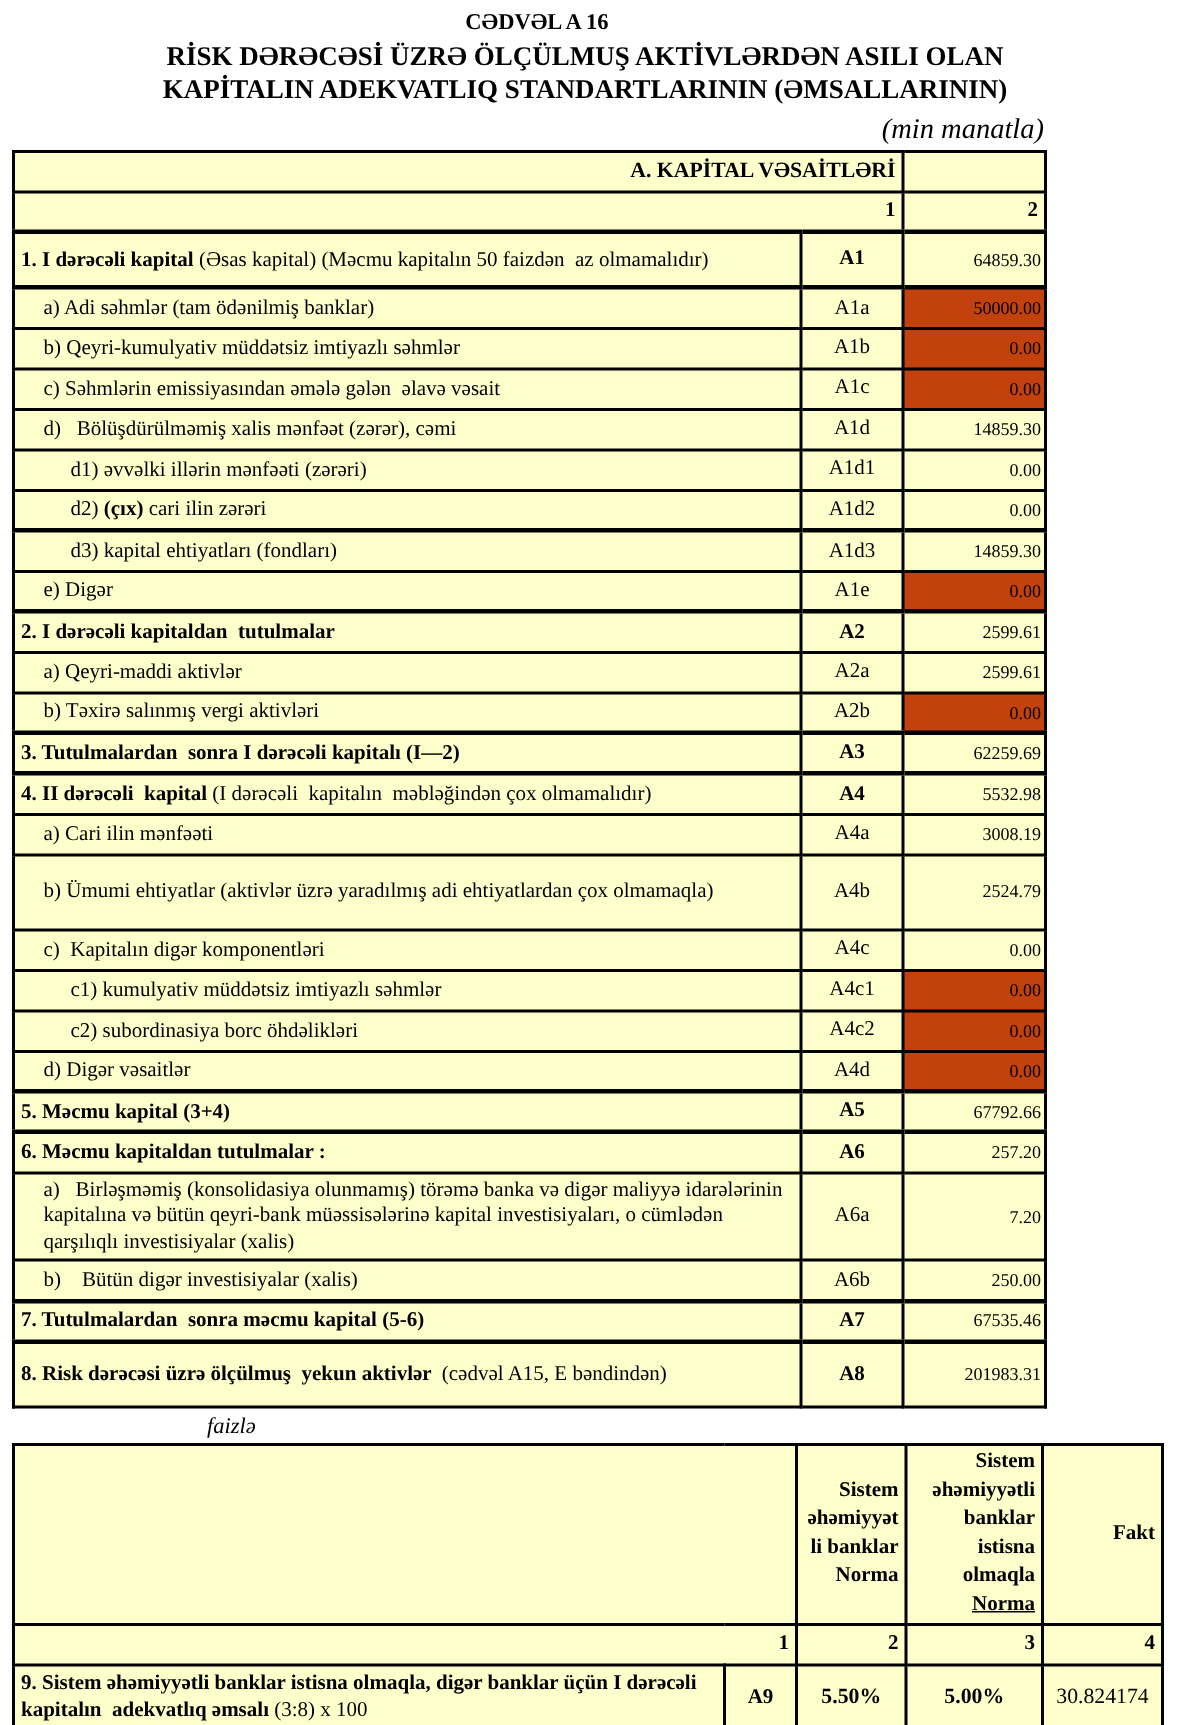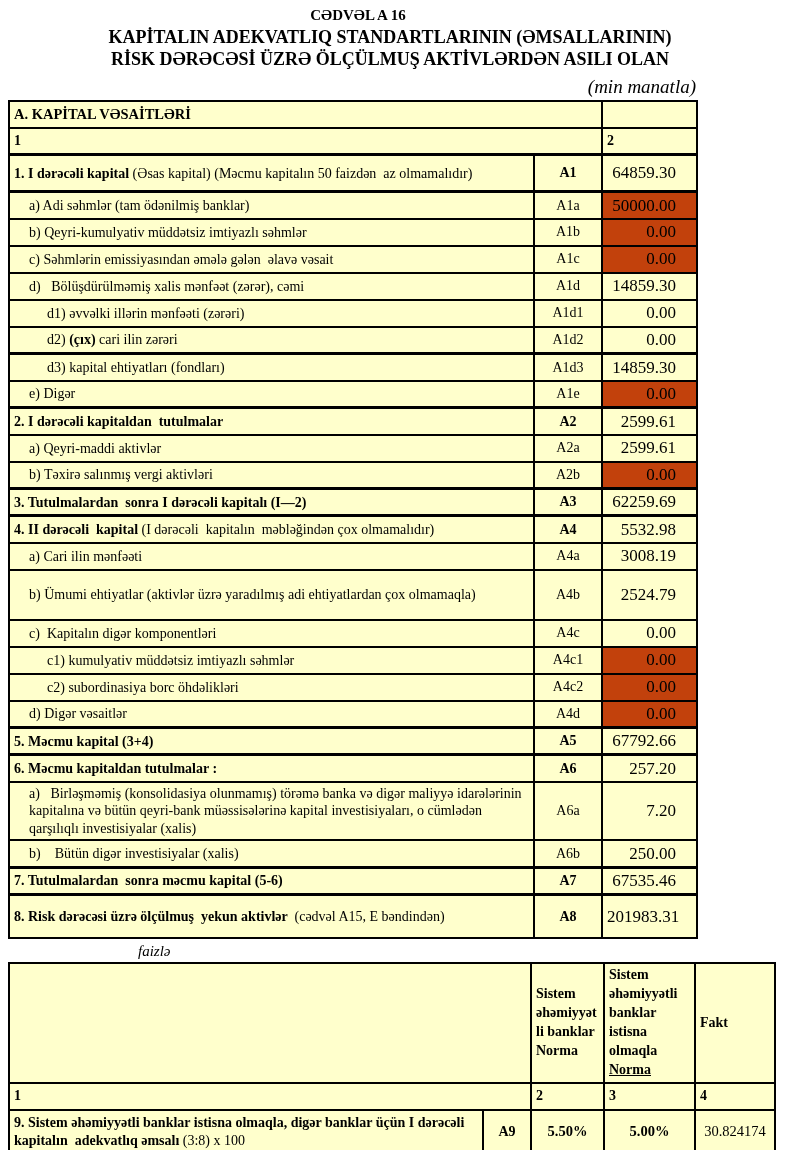--- a/index.html
+++ b/index.html
@@ -8,53 +8,53 @@
         font-family:"Liberation Serif","DejaVu Serif",serif;}
   .t-num{text-align:center;font-weight:bold;font-size:15px;margin:2px 0 3px;}
   .t-main{text-align:center;font-weight:bold;font-size:18px;line-height:1.22;width:780px;margin:0 auto;}
   .unit-note{width:688px;margin-left:8px;text-align:right;font-style:italic;font-size:19px;
              margin-top:5px;margin-bottom:2px;}
   table{border-collapse:collapse;table-layout:fixed;margin-left:8px;}
   .t1{width:688px;}
   .t2{width:766px;margin-top:1px;}
   td,th{border:2px solid #000;background:#FFFFCC;vertical-align:middle;
         font-size:14px;padding:2px 4px;box-sizing:border-box;}
-  thead th{font-weight:bold;text-align:left;}
+  thead th{font-weight:bold;text-align:right;}
   .t1 .hdr-row th{height:23px;font-size:14.5px;}
   .num-row th{height:18px;}
   tr{height:27px;}
   tr.r-tall{height:37px;}
   tr.r-big{height:50px;}
   tr.r-deep{height:44px;}
   .t1 tr.thick td{border-top-width:3px;}
   .lbl{text-align:left;white-space:pre-wrap;line-height:1.25;}
   .ind0{padding-left:4px;}
   .ind1{padding-left:19px;}
   .ind2{padding-left:37px;}
   .code{text-align:center;}
   .bold{font-weight:bold;}
-  .val{text-align:right;padding-right:20px;font-size:17px;}
+  .val{text-align:right;padding-right:2px;font-size:12px;}
   .white{background:#c2410c;}
   .percent-note{width:766px;margin-left:8px;box-sizing:border-box;
                 padding-left:130px;font-style:italic;font-size:15px;
                 margin-top:4px;margin-bottom:2px;}
   .t2 .hdr-row th{height:114px;line-height:1.35;overflow-wrap:anywhere;font-size:14px;}
   .t2 .pct{text-align:center;font-weight:bold;font-size:14.5px;margin-left:29px;}
   .t2 .fakt{text-align:center;font-size:14.5px;font-family:Liberation Serif, serif;}
   .t2 .lbl{font-size:14px;line-height:1.3;}
   .ul{text-decoration:underline;}
 </style>
 </head>
 <body>
 
 <div class="page">
 
   <div class="t-num">CƏDVƏL A 16</div>
+  <div class="t-main">RİSK DƏRƏCƏSİ ÜZRƏ ÖLÇÜLMUŞ AKTİVLƏRDƏN ASILI OLAN</div>
   <div class="t-main">KAPİTALIN ADEKVATLIQ STANDARTLARININ (ƏMSALLARININ)</div>
-  <div class="t-main">RİSK DƏRƏCƏSİ ÜZRƏ ÖLÇÜLMUŞ AKTİVLƏRDƏN ASILI OLAN</div>
 
   <div class="unit-note">(min manatla)</div>
 
   <table class="t1">
     <colgroup>
         <col style="width:525px">
         <col style="width:68px">
         <col style="width:95px">
       </colgroup>
     <thead>

